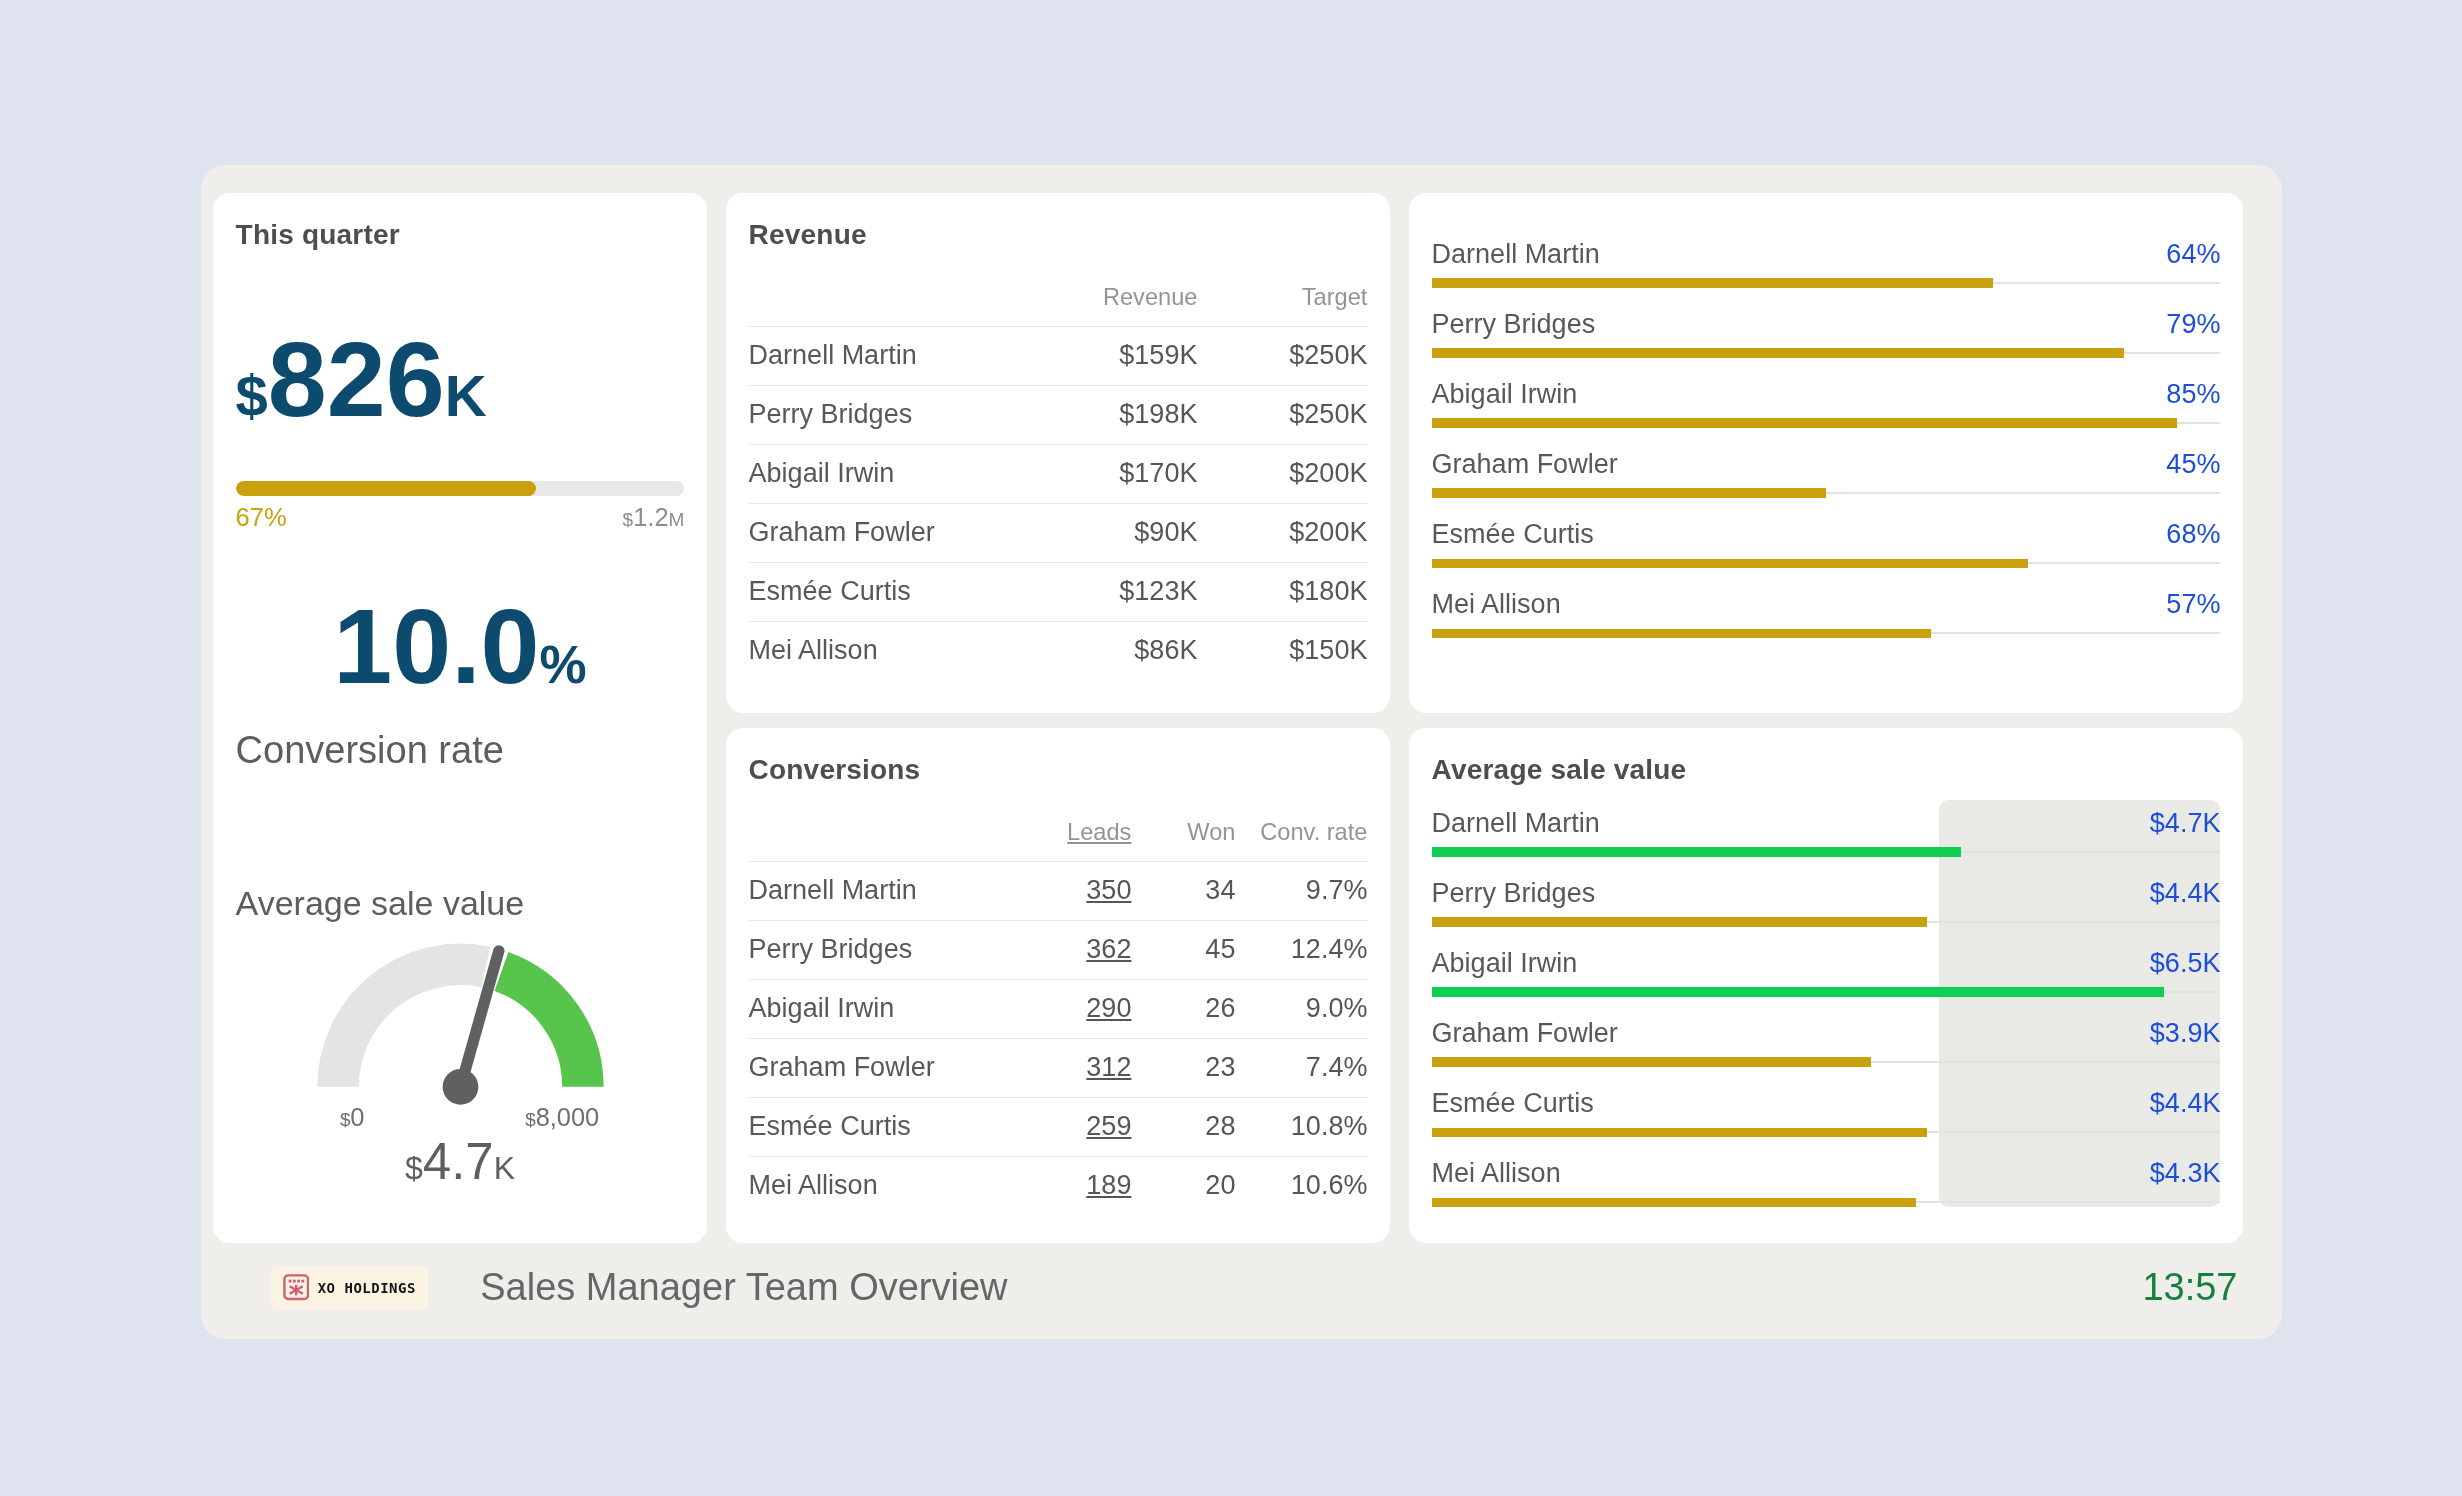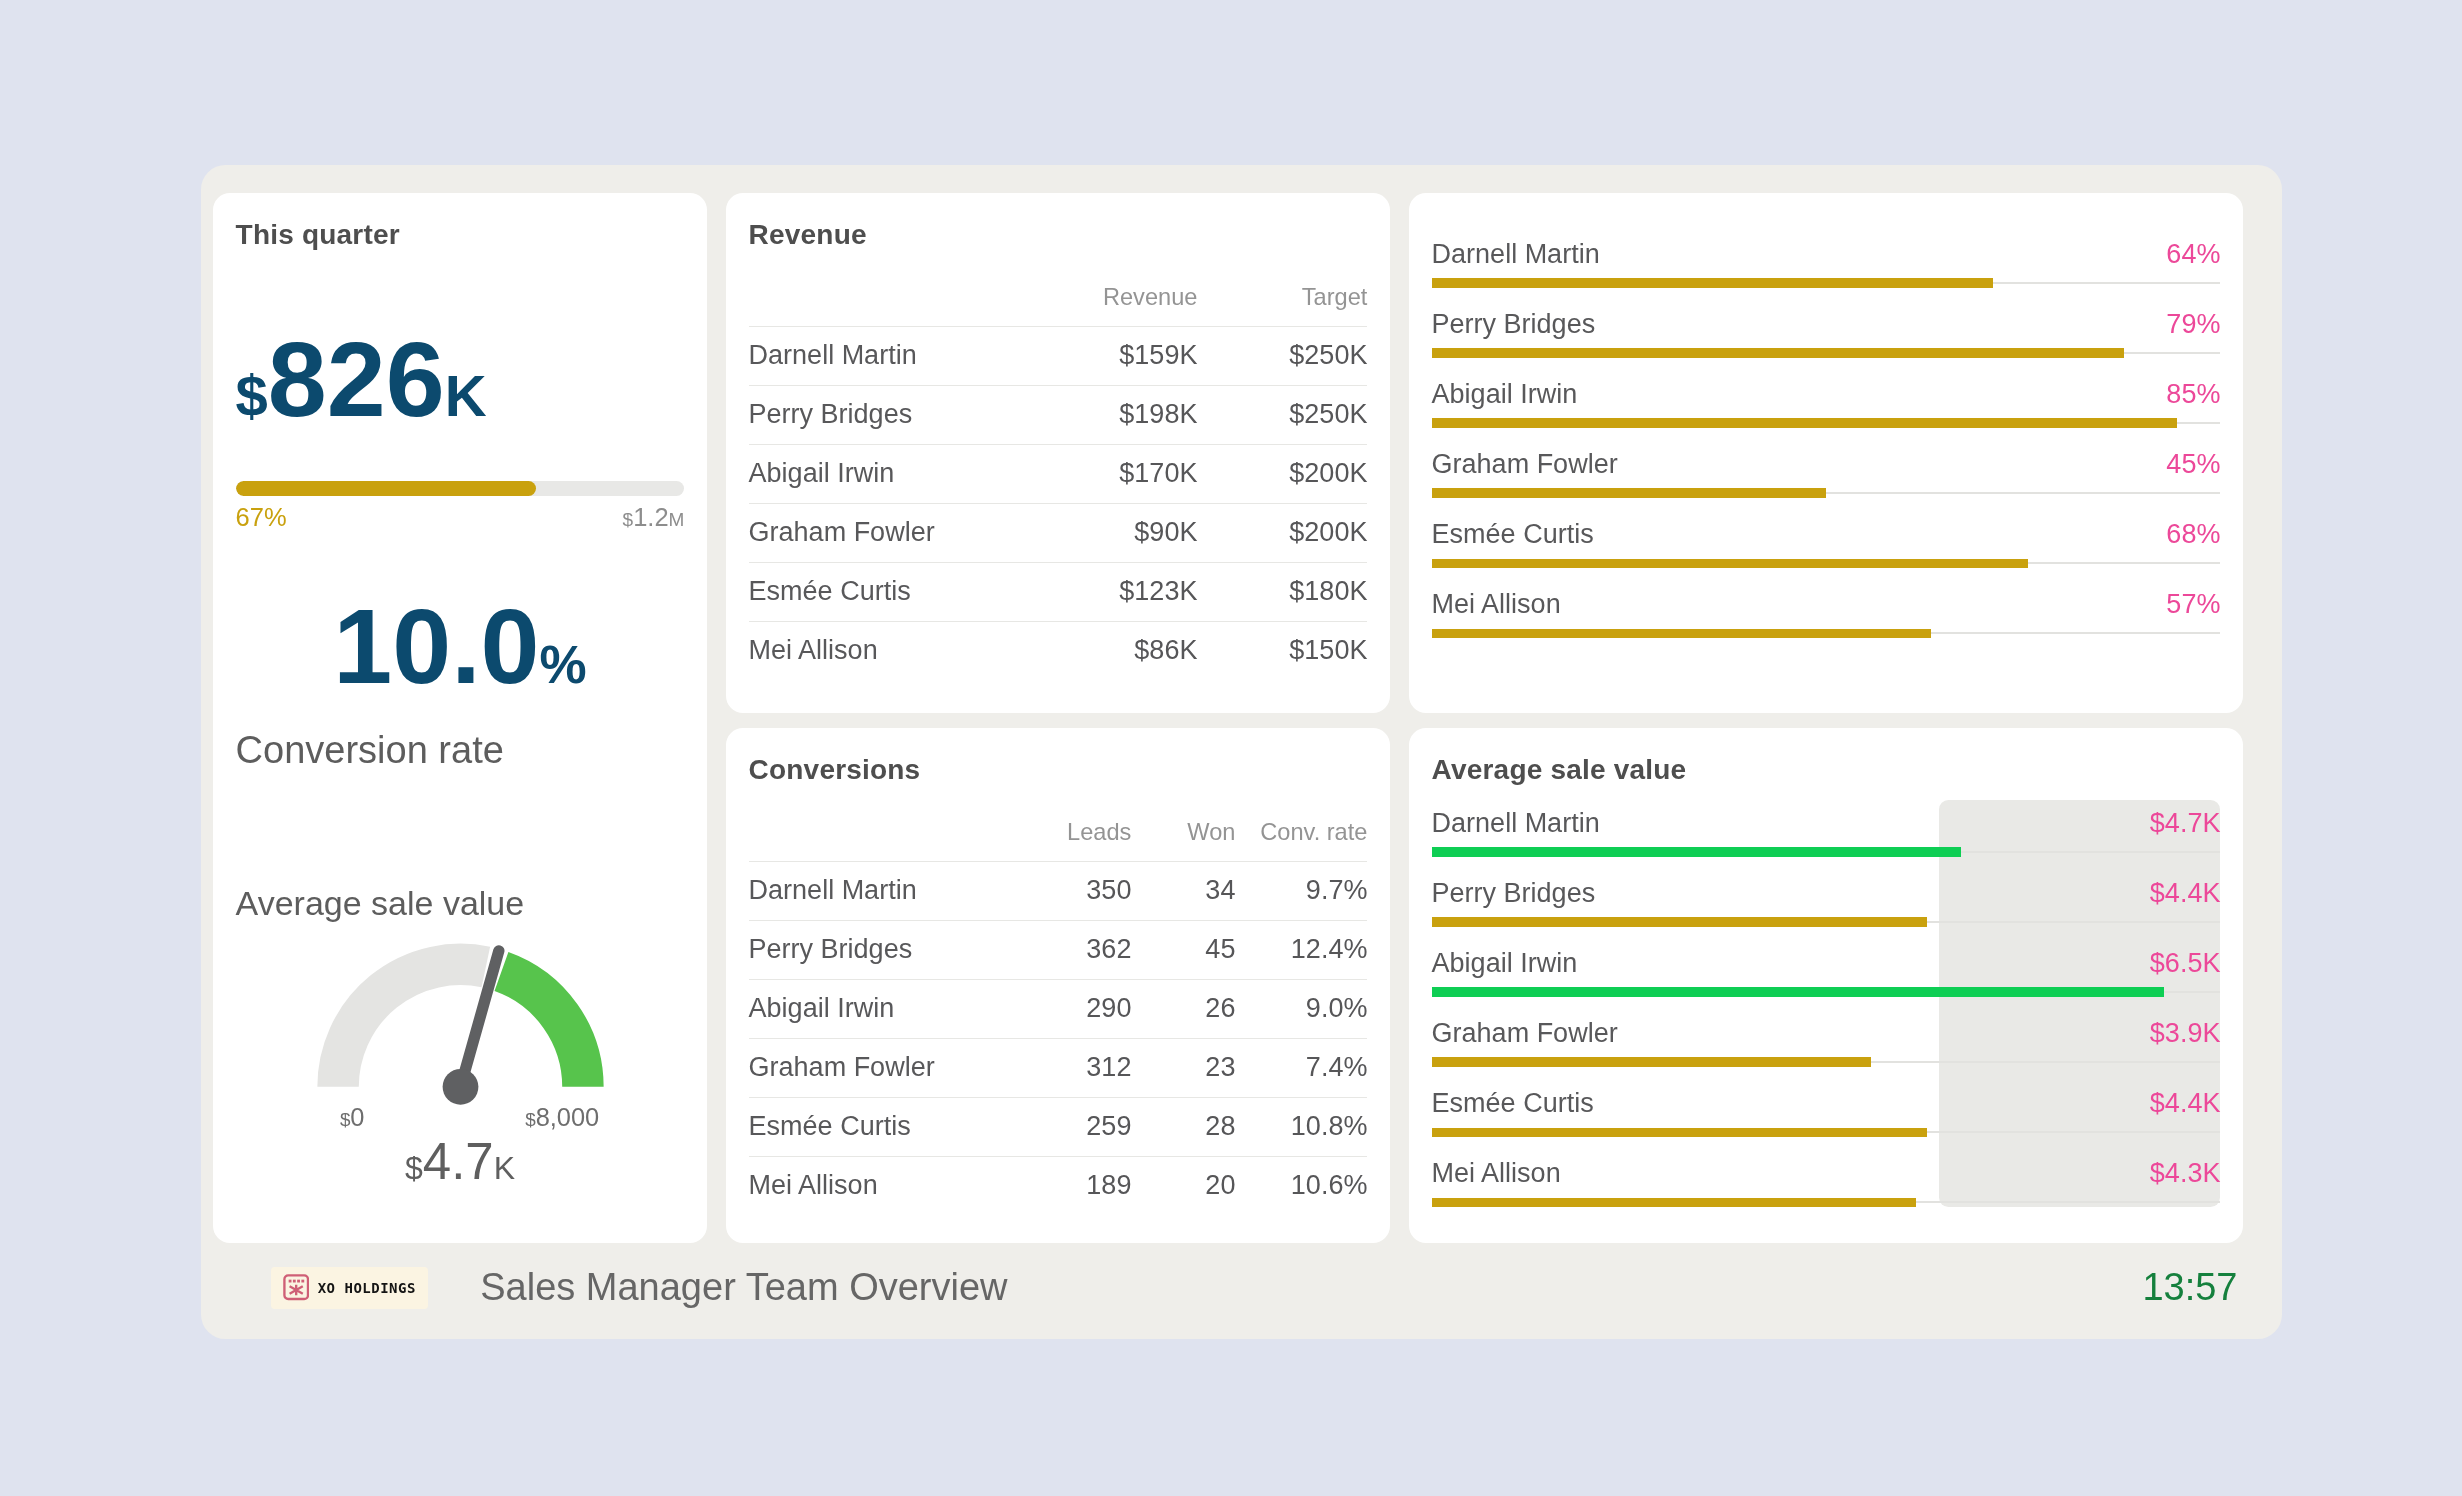--- a/index.html
+++ b/index.html
@@ -51,35 +51,35 @@
   
   .table{margin-top:19px;}
   .thead{display:flex;align-items:baseline;padding:13.2px 0 15px;border-bottom:1.9px solid #e7e7e4;}
   .thead .tcell{font-size:23.6px;color:#949494;}
   .trow{display:flex;align-items:center;height:58px;border-bottom:1.9px solid #e7e7e4;}
   .trow:last-child{border-bottom:none;}
   .tname{flex:1;font-size:27px;color:#58585a;text-align:left;}
   .tcell{text-align:right;font-size:27px;color:#565658;}
   .rev .c0{width:179px;}
   .rev .c1{width:170px;}
-  .conv .c0{width:113px;}
+  .conv .c0{width:113px;text-decoration:underline;}
   .conv .c1{width:104px;}
   .conv .c2{width:132px;}
 
   
   .barchart{margin-top:21px;position:relative;}
   .bar-rows{position:relative;}
   .band{
     position:absolute;top:-7.5px;bottom:0;right:0;
     background:#e9e9e6;border-radius:9.4px;z-index:0;
   }
   .brow{position:relative;z-index:1;margin-bottom:21px;}
   .brow-top{display:flex;justify-content:space-between;align-items:baseline;height:34px;}
   .bname{font-size:27px;color:#58585a;}
-  .bval{font-size:27px;color:#ec4899;text-align:right;}
+  .bval{font-size:27px;color:#1d4ed8;text-align:right;}
   .btrack{position:relative;height:9.4px;margin-top:5.7px;}
   .btrack::before{
     content:"";position:absolute;left:0;right:0;top:50%;margin-top:-0.9px;height:1.9px;background:#e2e2df;
   }
   .bfill{position:absolute;left:0;top:0;height:9.4px;z-index:1;}
 
   
   .footer{
     position:absolute;left:25.5px;right:25.5px;bottom:0;height:95px;
     display:flex;align-items:center;padding:0 19px 8px 44px;box-sizing:border-box;

